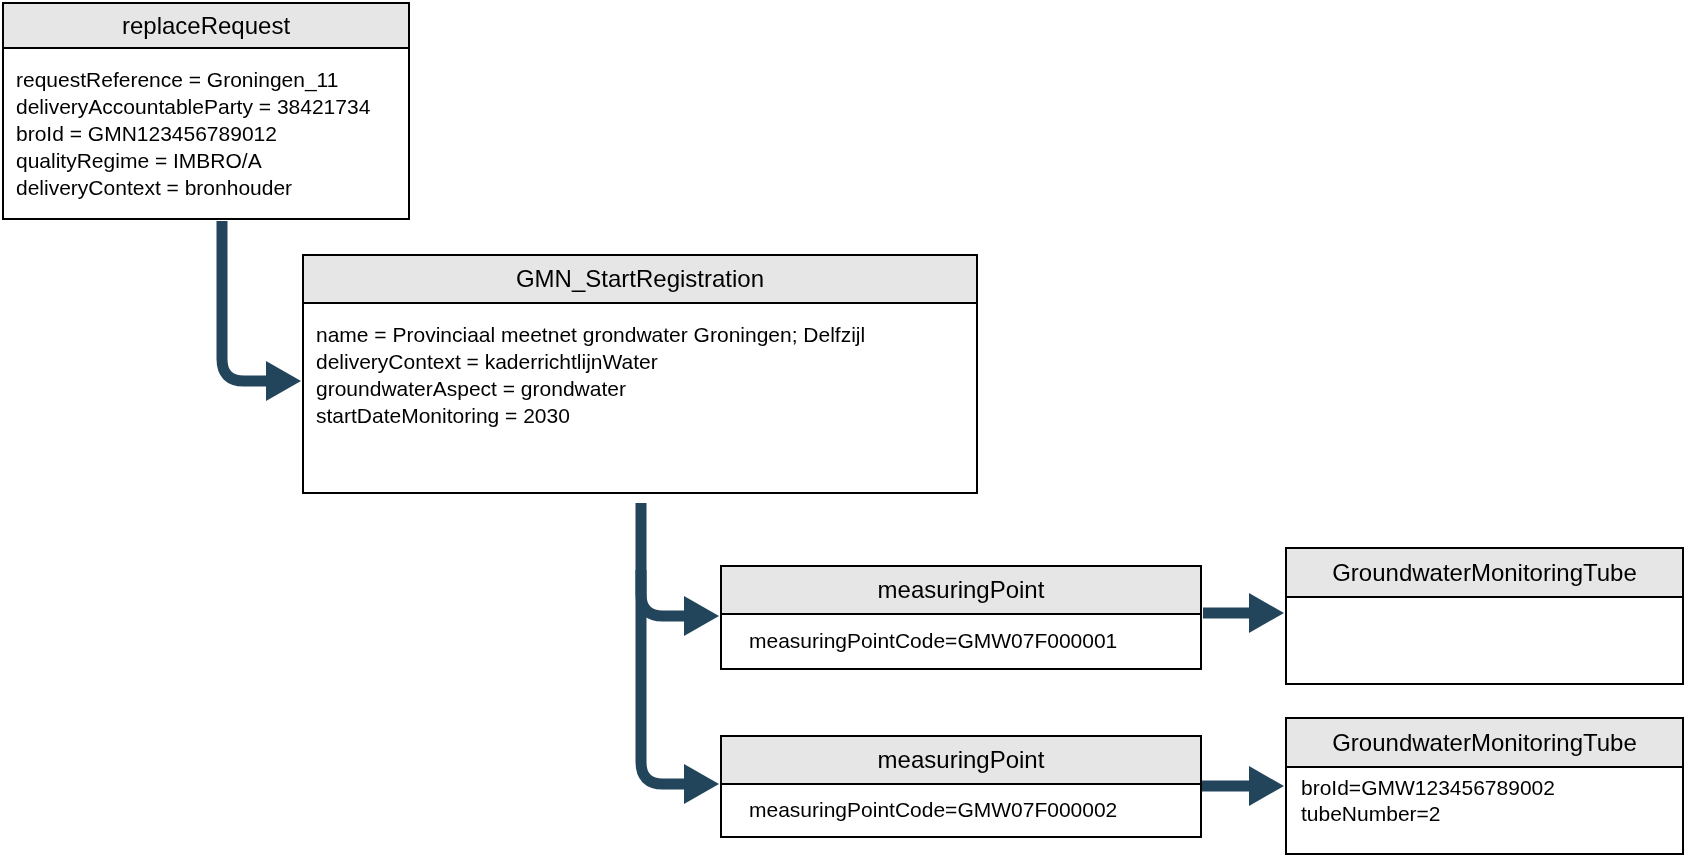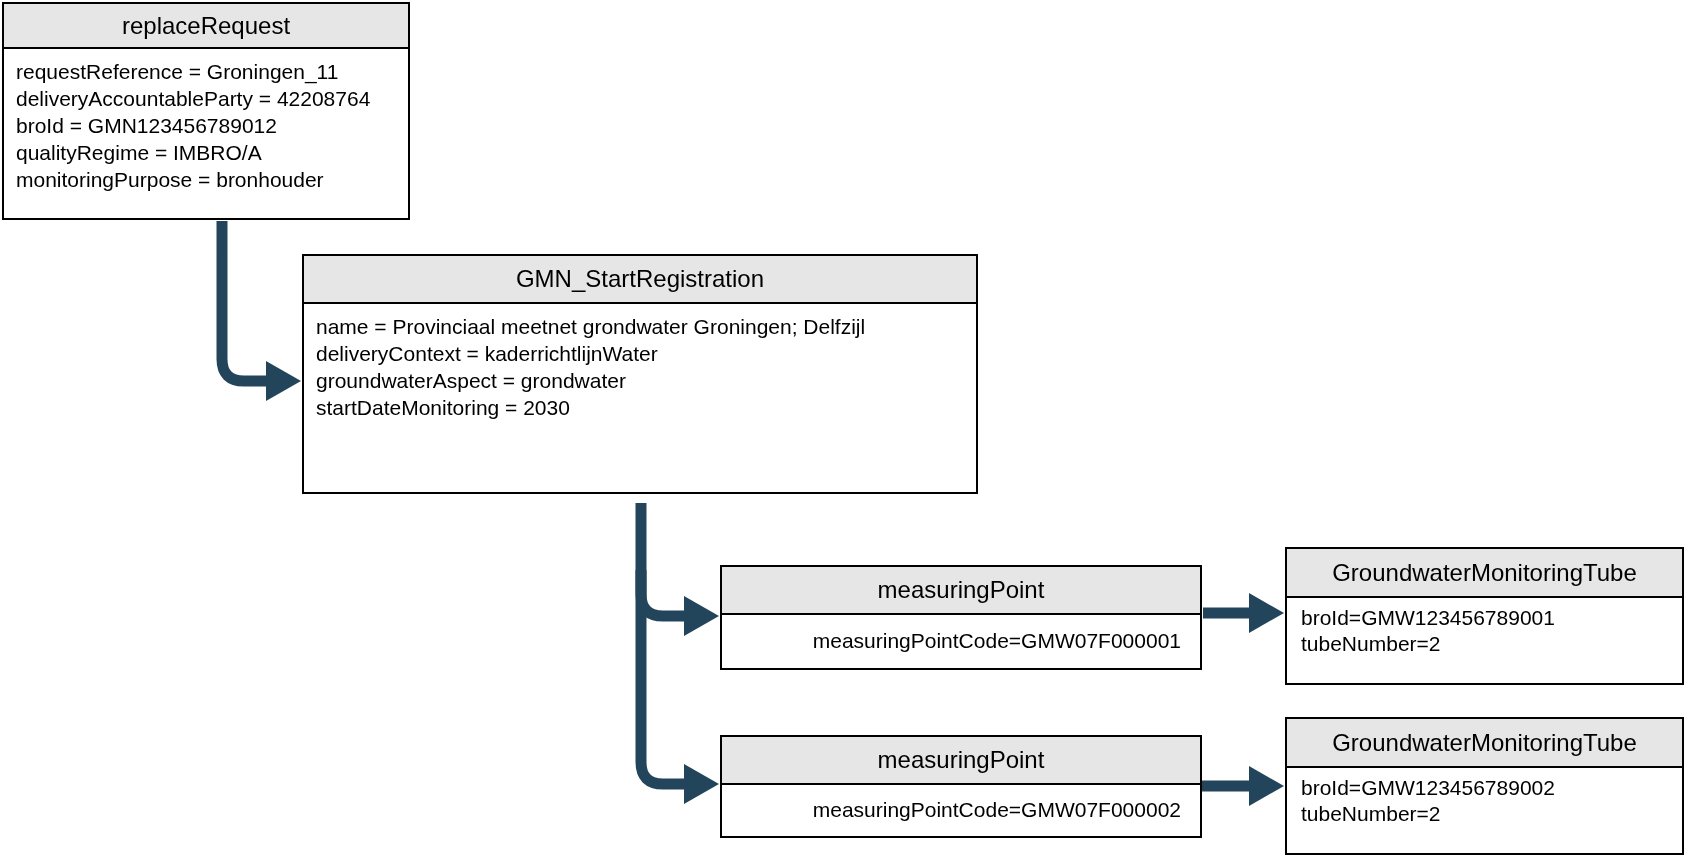--- a/index.html
+++ b/index.html
@@ -50,29 +50,28 @@
     border-bottom: 2px solid var(--color-border);
     font-size: 24px;
     white-space: nowrap;
     overflow: hidden;
   }
   .node-body {
     font-size: 21px;
     white-space: nowrap;
     overflow: hidden;
   }
-  .node-body.multiline { padding: 9px 12px 0 12px; }
+  .node-body.multiline { padding: 9px 12px 0 12px; margin-top: 8px; }
   .node-body.multiline .attr { line-height: 27px; }
   .node-body.tight { padding: 7px 14px 0 14px; }
   .node-body.tight .attr { line-height: 26px; }
   .node-body.single {
     display: flex;
     align-items: center;
-    padding: 0 19px;
-    justify-content: flex-end;
+    padding: 0 27px;
   }
 </style>
 </head>
 <body>
 
 <div class="canvas">
 
   <svg class="edges" viewBox="0 0 1686 864" aria-hidden="true">
     <g>
       <path class="edge" d="M222,221 L222,359 Q222,381 244,381 L267,381"></path>
@@ -95,24 +94,24 @@
       <polygon class="edge-head" points="1249,766 1249,806 1284,786"></polygon>
     </g>
   </svg>
 
   <div class="node" style="left:2px; top:2px; width:408px; height:218px;">
     <div class="node-header" style="height:45px">
       <span>replaceRequest</span>
     </div>
     <div class="node-body multiline">
       <div class="attr">requestReference = Groningen_11</div>
-      <div class="attr">deliveryAccountableParty = 42208764</div>
+      <div class="attr">deliveryAccountableParty = 38421734</div>
       <div class="attr">broId = GMN123456789012</div>
       <div class="attr">qualityRegime = IMBRO/A</div>
-      <div class="attr">monitoringPurpose = bronhouder</div>
+      <div class="attr">deliveryContext = bronhouder</div>
     </div>
   </div>
 
   <div class="node" style="left:302px; top:254px; width:676px; height:240px;">
     <div class="node-header" style="height:48px">
       <span>GMN_StartRegistration</span>
     </div>
     <div class="node-body multiline">
       <div class="attr">name = Provinciaal meetnet grondwater Groningen; Delfzijl</div>
       <div class="attr">deliveryContext = kaderrichtlijnWater</div>
@@ -136,24 +135,20 @@
     </div>
     <div class="node-body single" style="height:49px">
       <div class="attr">measuringPointCode=GMW07F000002</div>
     </div>
   </div>
 
   <div class="node" style="left:1285px; top:547px; width:399px; height:138px;">
     <div class="node-header" style="height:49px">
       <span>GroundwaterMonitoringTube</span>
     </div>
-    <div class="node-body tight">
-      <div class="attr">broId=GMW123456789001</div>
-      <div class="attr">tubeNumber=2</div>
-    </div>
   </div>
 
   <div class="node" style="left:1285px; top:717px; width:399px; height:138px;">
     <div class="node-header" style="height:49px">
       <span>GroundwaterMonitoringTube</span>
     </div>
     <div class="node-body tight">
       <div class="attr">broId=GMW123456789002</div>
       <div class="attr">tubeNumber=2</div>
     </div>

